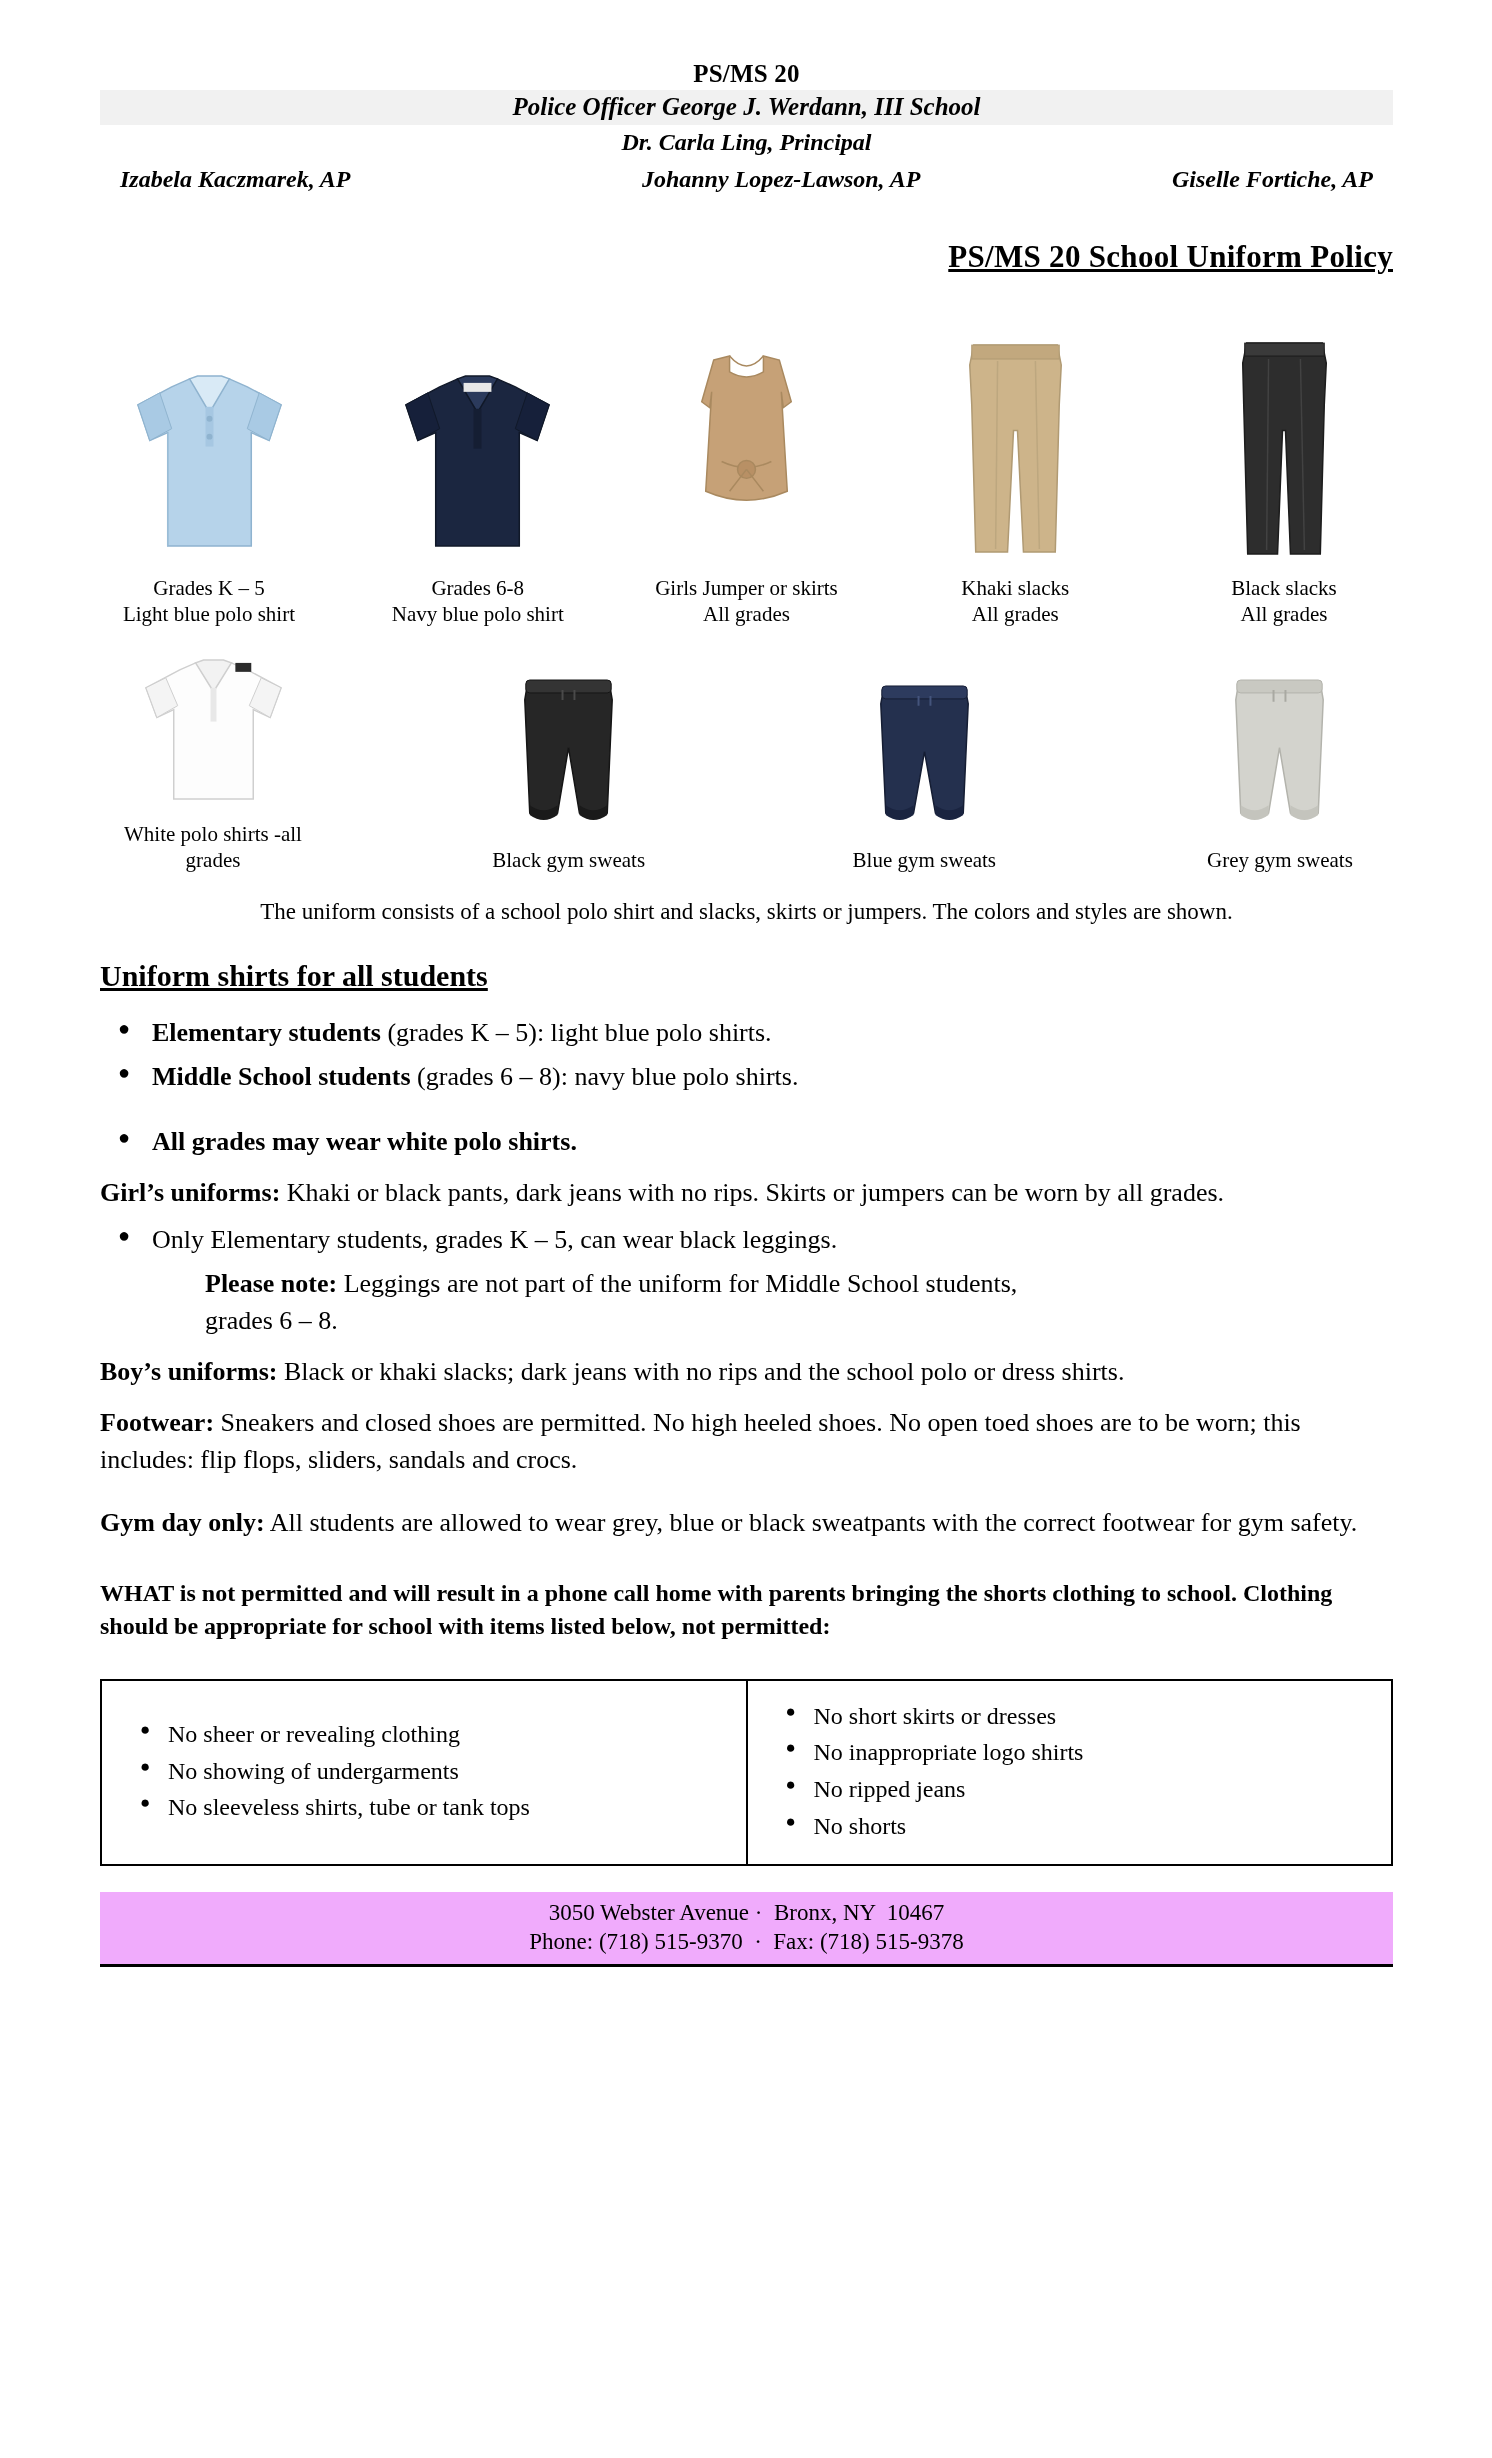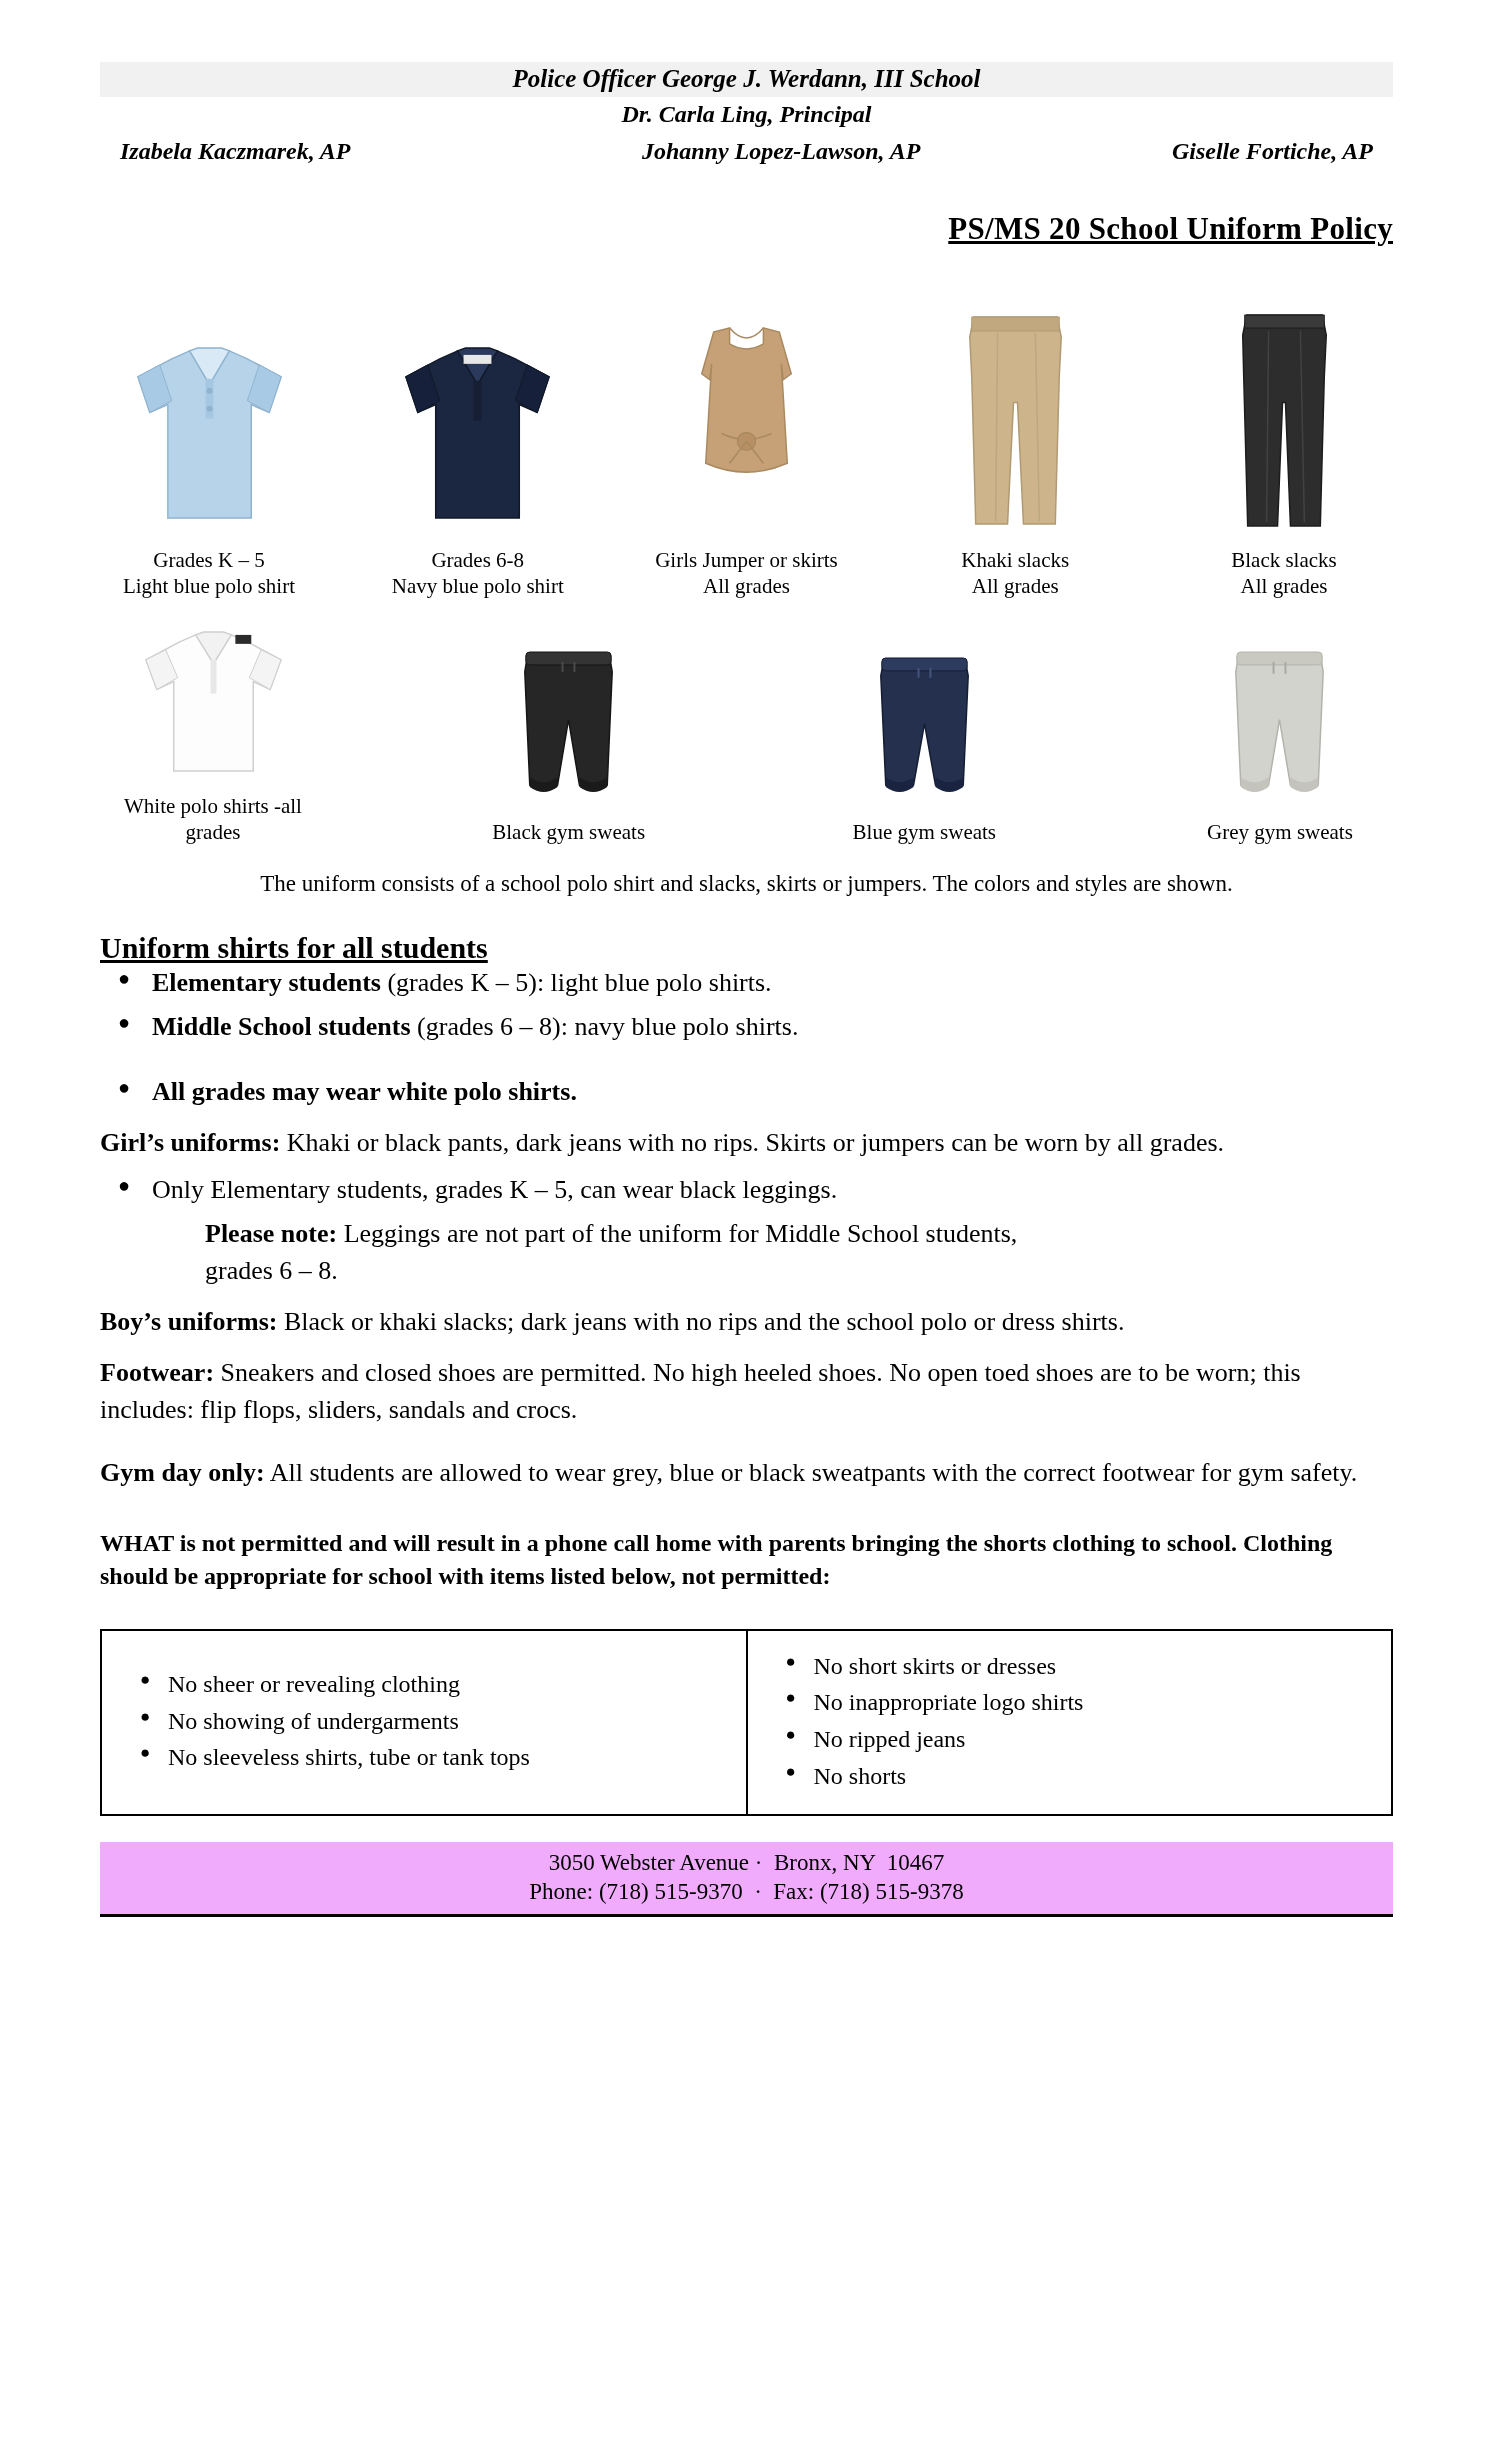--- a/index.html
+++ b/index.html
@@ -105,21 +105,21 @@
     font-size: 23px;
     margin-top: 26px;
   }
 
   
   .sec-title {
     font-size: 30px;
     font-weight: bold;
     text-decoration: underline;
     margin-top: 34px;
-    margin-bottom: 0;
+    margin-bottom: 22px;
   }
   ul.bul {
     list-style: none;
     margin: 0;
     padding: 0;
   }
   ul.bul li {
     position: relative;
     padding-left: 52px;
     font-size: 26px;
@@ -197,20 +197,21 @@
     border-bottom: 3px solid #000;
   }
   .footer-band div { white-space: pre; }
 </style>
 </head>
 <body>
 
 <div class="page">
 
   <div>
+    <div class="hdr-line1">PS/MS 20</div>
     <div class="hdr-band">Police Officer George J. Werdann, III School</div>
     <div class="hdr-line3">Dr. Carla Ling, Principal</div>
     <div class="hdr-aps">
       <div>Izabela Kaczmarek, AP</div>
       <div class="ap-mid">Johanny Lopez-Lawson, AP</div>
       <div>Giselle Fortiche, AP</div>
     </div>
   </div>
 
   <div class="doc-title">PS/MS 20 School Uniform Policy</div>

